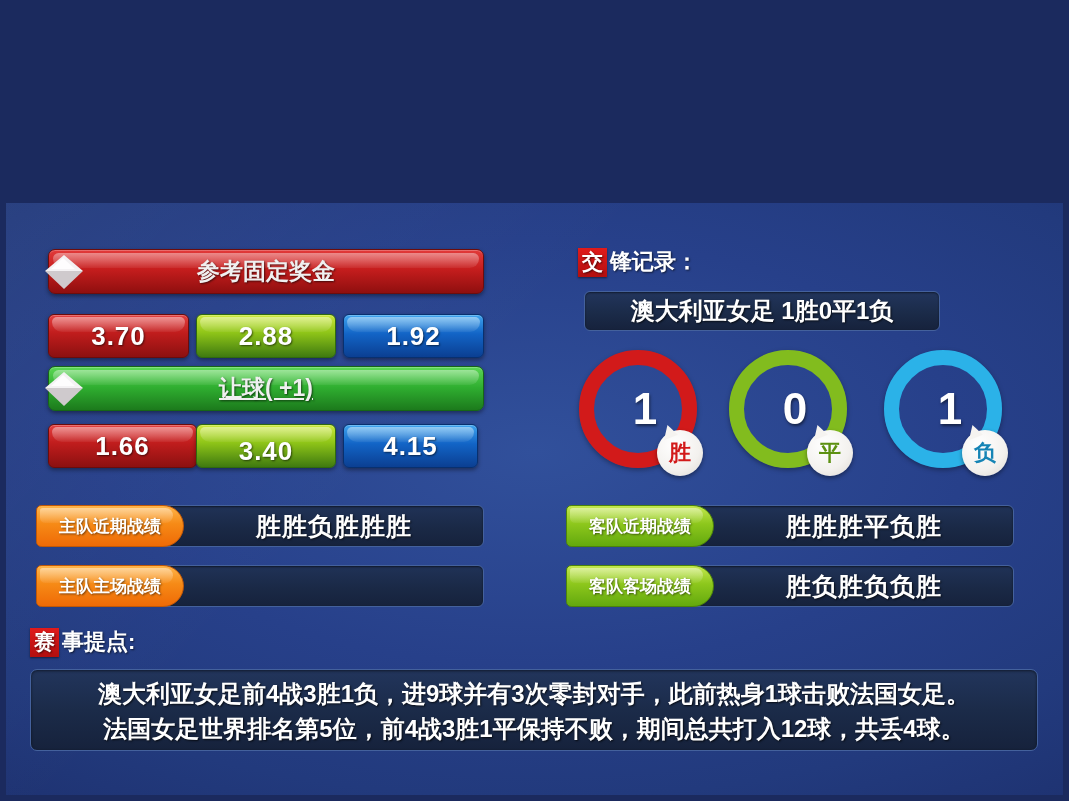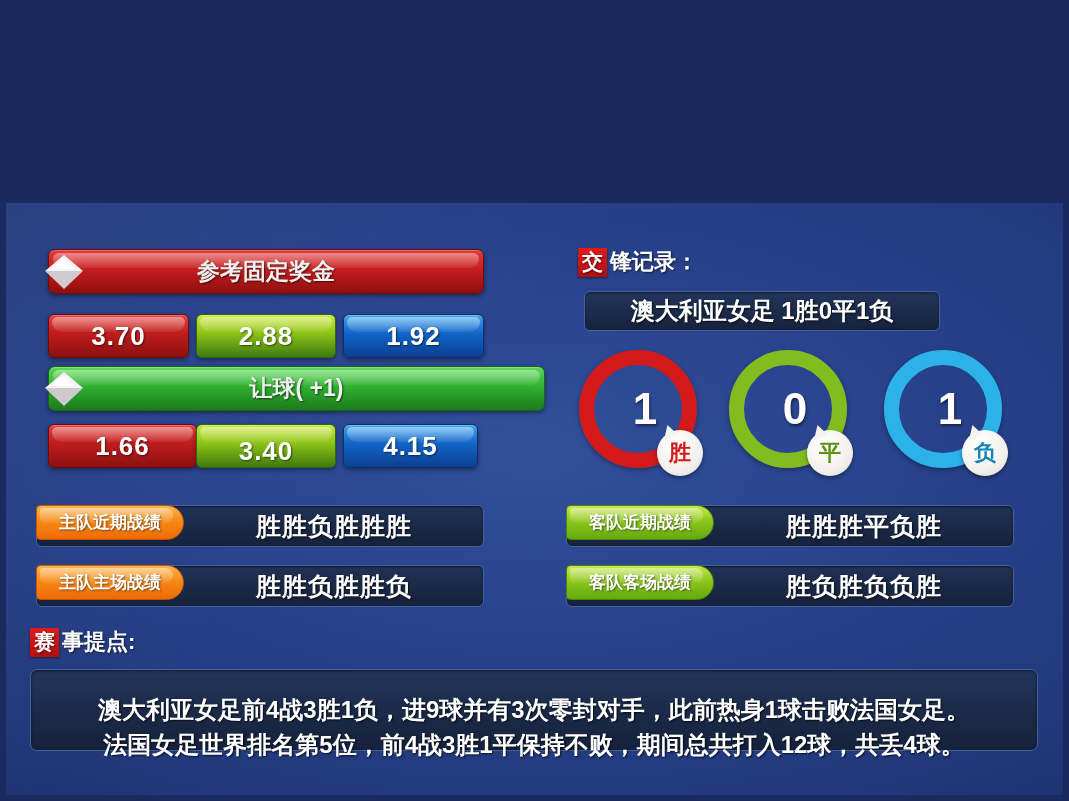--- a/index.html
+++ b/index.html
@@ -170,21 +170,21 @@
   
   .form-row { position: absolute; height: 42px; }
   .form-slot {
     position: absolute; left: 0; top: 0; width: 100%; height: 42px;
     border-radius: 6px;
     background: linear-gradient(180deg, #203257 0%, #1a2946 55%, #16223c 100%);
     border: 1px solid #44619c;
     box-shadow: inset 0 1px 2px rgba(0,0,0,.55);
   }
   .form-tag {
-    position: absolute; left: 0; top: 0; width: 148px; height: 35px;
+    position: absolute; left: 0; top: 0; width: 148px; height: 42px;
     border-radius: 6px 24px 24px 6px;
     display: flex; align-items: center; justify-content: center;
     font-size: 17px; font-weight: bold; color: #ffffff;
     text-shadow: 1px 1px 2px rgba(0,0,0,.5);
     z-index: 3; white-space: nowrap;
   }
   .form-tag .sheen {
     position: absolute; left: 3px; right: 10px; top: 2px; height: 15px;
     border-radius: 5px 14px 14px 10px;
     background: linear-gradient(180deg, rgba(255,255,255,.45), rgba(255,255,255,.05));
@@ -255,21 +255,21 @@
     transform: rotate(-22deg);
   }
   .ring-badge span { position: relative; z-index: 2; }
 
   
   .tips-box {
     position: absolute; border-radius: 7px;
     background: linear-gradient(180deg, #22355c 0%, #1b2b49 50%, #16223c 100%);
     border: 1px solid #44619c;
     box-shadow: inset 0 1px 3px rgba(0,0,0,.55);
-    padding: 22px 14px 0 14px;
+    padding: 6px 14px 0 14px;
   }
   .tips-line {
     height: 35px; display: flex; align-items: center; justify-content: center;
     font-size: 24px; font-weight: bold; color: #ffffff;
     text-shadow: 1px 1px 2px rgba(0,0,0,.75);
     white-space: nowrap;
   }
 </style>
 </head>
 <body>
@@ -295,21 +295,21 @@
     </div>
     <div class="odd-btn btn-green" style="left:190px; top:111px; width:140px;">
       <div class="sheen"></div>
         <span>2.88</span>
     </div>
     <div class="odd-btn btn-blue" style="left:337px; top:111px; width:141px;">
       <div class="sheen"></div>
         <span>1.92</span>
     </div>
 
-    <div class="head-bar head-green" style="left:42px; top:163px; width:497px;">
+    <div class="head-bar head-green" style="left:42px; top:163px; width:436px;text-decoration:underline;">
       <div class="sheen"></div>
       <div class="gem">
           <i class="top"></i>
           <i class="bot"></i>
         </div>
       <div class="lbl">让球( +1)</div>
     </div>
 
     <div class="odd-btn btn-red" style="left:42px; top:221px; width:149px;">
       <div class="sheen"></div>
@@ -328,21 +328,20 @@
       <div class="form-slot"></div>
       <div class="form-value">胜胜负胜胜胜</div>
       <div class="form-tag tag-orange">
         <div class="sheen"></div>
           <span>主队近期战绩</span>
       </div>
     </div>
 
     <div class="form-row" style="left:30px; top:362px; width:448px;">
       <div class="form-slot"></div>
-      <div class="form-value">胜胜负胜胜负</div>
       <div class="form-tag tag-orange">
         <div class="sheen"></div>
           <span>主队主场战绩</span>
       </div>
     </div>
 
     <div class="sec-head" style="left:572px; top:44px;">
       <span class="sec-badge">交</span>
       <span>锋记录：</span>
     </div>

